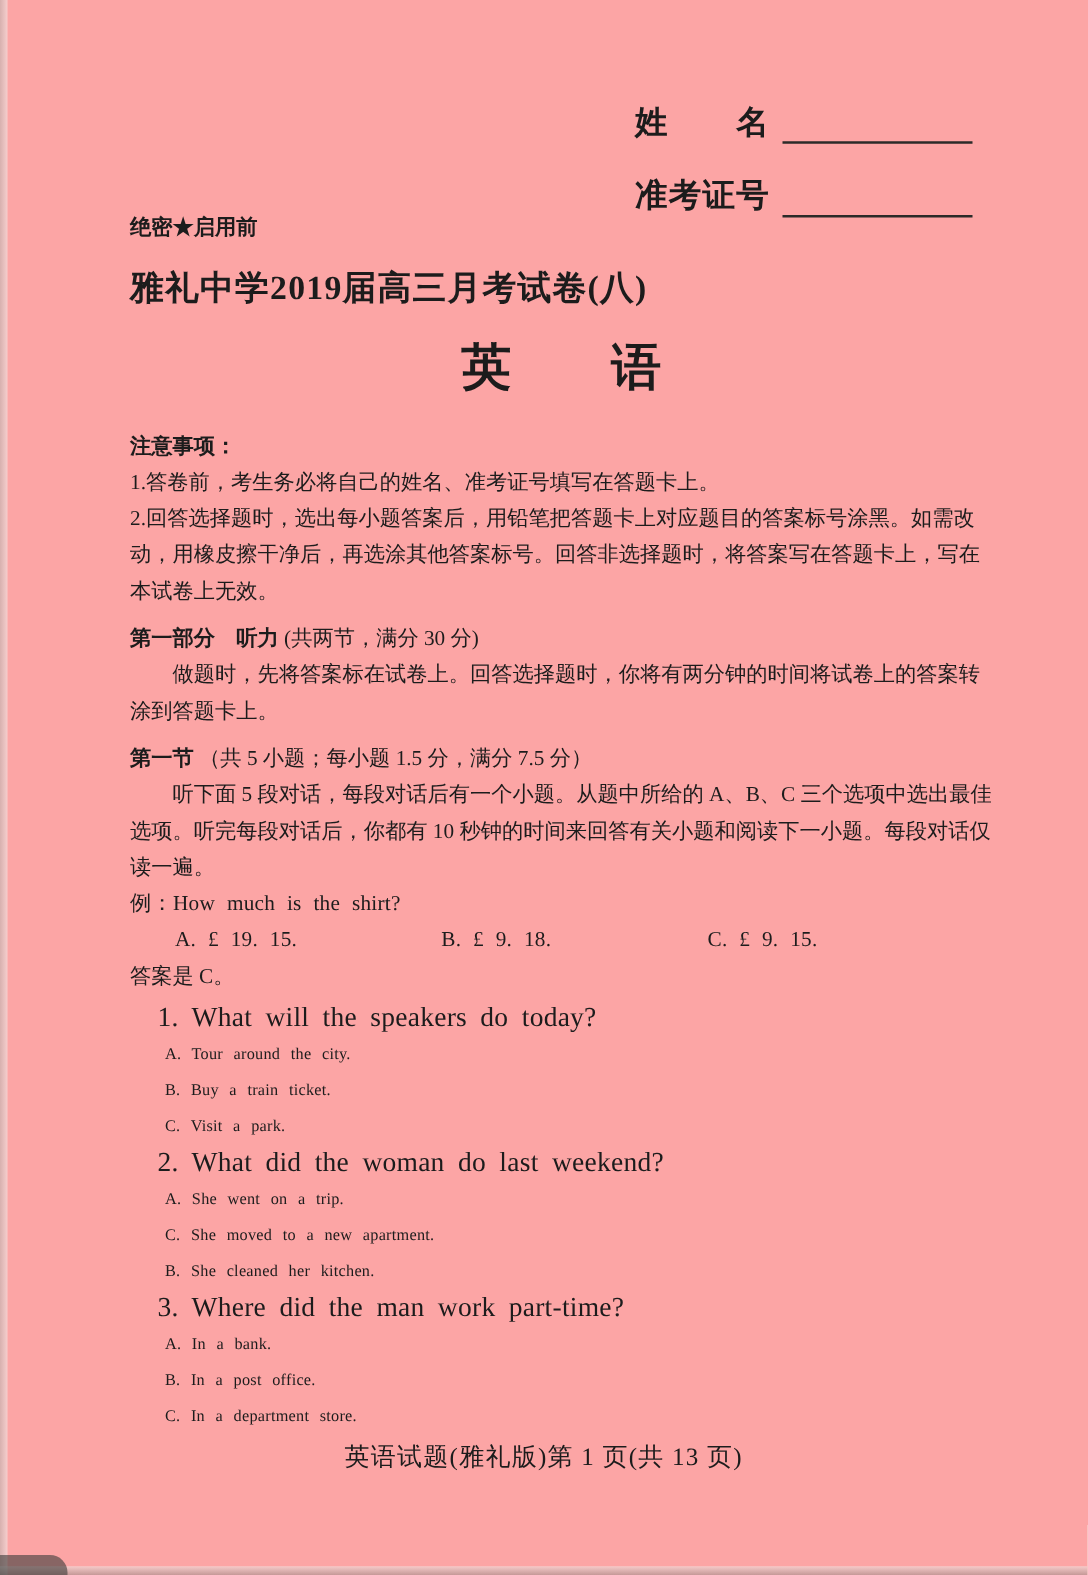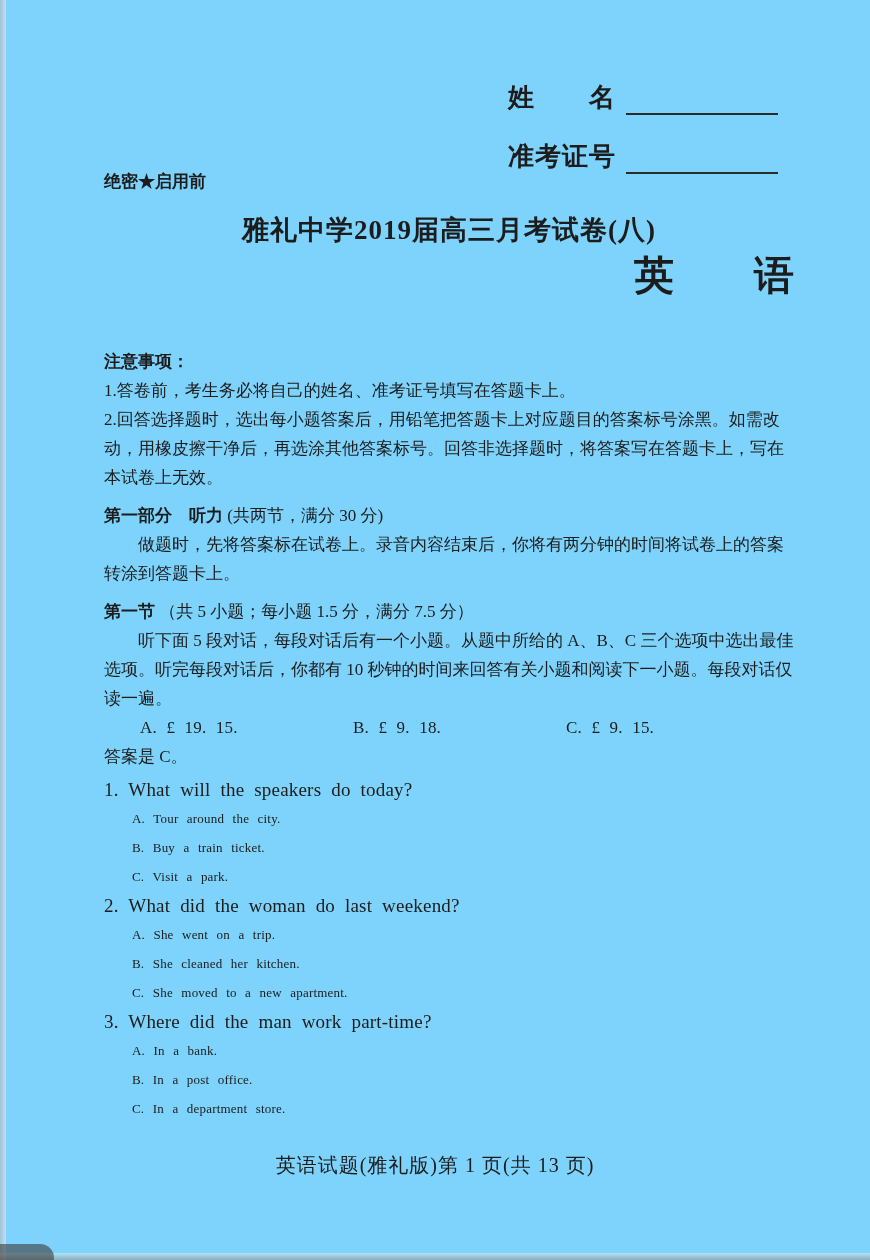--- a/index.html
+++ b/index.html
@@ -7,21 +7,21 @@
   body {
     position: relative;
     background: #f4f4f2;
     font-family: "Liberation Serif", "DejaVu Serif", serif;
     color: #1c1c1c;
     overflow: hidden;
   }
   .page {
     position: absolute;
     inset: 0;
-    background: #7dd3fc;
+    background: #fca5a5;
   }
   
   .edge-left {
     position: absolute; left: 0; top: 0; width: 6px; height: 100%;
     background: linear-gradient(to right, #b9b9b6, #f0f0ee);
     opacity: .55;
   }
   .edge-bottom {
     position: absolute; left: 0; bottom: 0; width: 100%; height: 7px;
     background: linear-gradient(to top, #8d8d8a, #f0f0ee);
@@ -46,42 +46,42 @@
 
   .secrecy {
     position: absolute; top: 170px; left: 104px;
     font-size: 17px; font-weight: 700; text-align: right;
   }
 
   .content {
     position: absolute; top: 212px; left: 104px; right: 76px;
   }
   .doc-title {
-    text-align: center; font-size: 27px; font-weight: 700;
-    letter-spacing: 1px; margin-bottom: 0;
+    text-align: left; font-size: 27px; font-weight: 700;
+    letter-spacing: 1px; margin-bottom: 18px;
   }
   .doc-subject {
-    text-align: right; font-size: 40px; font-weight: 700;
-    margin-bottom: 44px; white-space: pre;
+    text-align: center; font-size: 40px; font-weight: 700;
+    margin-bottom: 21px; white-space: pre;
   }
 
   .body-text { font-size: 17px; line-height: 29px; }
   .bold { font-weight: 700; }
   .para-indent { text-indent: 2em; }
   .sec-gap { margin-top: 9px; }
   .en { word-spacing: 5px; letter-spacing: .2px; }
 
   .example-options {
     display: flex; padding-left: 36px; line-height: 29px; font-size: 17px;
   }
   .example-options span { width: 213px; }
 
   .questions { margin-top: 4px; }
   .question-block { }
-  .question-line { font-size: 19px; line-height: 29px; }
+  .question-line { font-size: 22px; line-height: 29px; margin-left: 22px; }
   .option-line { font-size: 13px; line-height: 29px; padding-left: 28px; }
 
   .footer {
     position: absolute; top: 1152px; left: 0; width: 100%;
     text-align: center; font-size: 20px; letter-spacing: 1px;
   }
 </style>
 </head>
 <body>
 
@@ -113,54 +113,55 @@
       <div class="bold">注意事项：</div>
       <div>1.答卷前，考生务必将自己的姓名、准考证号填写在答题卡上。</div>
       <div>2.回答选择题时，选出每小题答案后，用铅笔把答题卡上对应题目的答案标号涂黑。如需改动，用橡皮擦干净后，再选涂其他答案标号。回答非选择题时，将答案写在答题卡上，写在本试卷上无效。</div>
     </div>
 
     <div class="body-text sec-gap">
       <div>
         <span class="bold">第一部分　听力</span>
         <span>(共两节，满分 30 分)</span>
       </div>
-      <div class="para-indent">做题时，先将答案标在试卷上。录音内容结束后，你将有两分钟的时间将试卷上的答案转涂到答题卡上。</div>
+      <div class="para-indent">做题时，先将答案标在试卷上。回答选择题时，你将有两分钟的时间将试卷上的答案转涂到答题卡上。</div>
     </div>
 
     <div class="body-text sec-gap">
       <div>
         <span class="bold">第一节</span>
         <span>（共 5 小题；每小题 1.5 分，满分 7.5 分）</span>
       </div>
       <div class="para-indent">听下面 5 段对话，每段对话后有一个小题。从题中所给的 A、B、C 三个选项中选出最佳选项。听完每段对话后，你都有 10 秒钟的时间来回答有关小题和阅读下一小题。每段对话仅读一遍。</div>
     </div>
 
     <div class="body-text">
+      <div class="en">例：How much is the shirt?</div>
       <div class="example-options">
         <span class="en">A.  £ 19. 15.</span>
         <span class="en">B.  £ 9. 18.</span>
         <span class="en">C.  £ 9. 15.</span>
       </div>
       <div>答案是 C。</div>
     </div>
 
     <div class="questions">
 
       <div class="question-block">
         <div class="question-line en">1. What will the speakers do today?</div>
         <div class="option-line en">A. Tour around the city.</div>
         <div class="option-line en">B. Buy a train ticket.</div>
         <div class="option-line en">C. Visit a park.</div>
       </div>
 
       <div class="question-block">
         <div class="question-line en">2. What did the woman do last weekend?</div>
         <div class="option-line en">A. She went on a trip.</div>
+        <div class="option-line en">C. She moved to a new apartment.</div>
         <div class="option-line en">B. She cleaned her kitchen.</div>
-        <div class="option-line en">C. She moved to a new apartment.</div>
       </div>
 
       <div class="question-block">
         <div class="question-line en">3. Where did the man work part-time?</div>
         <div class="option-line en">A. In a bank.</div>
         <div class="option-line en">B. In a post office.</div>
         <div class="option-line en">C. In a department store.</div>
       </div>
 
     </div>

